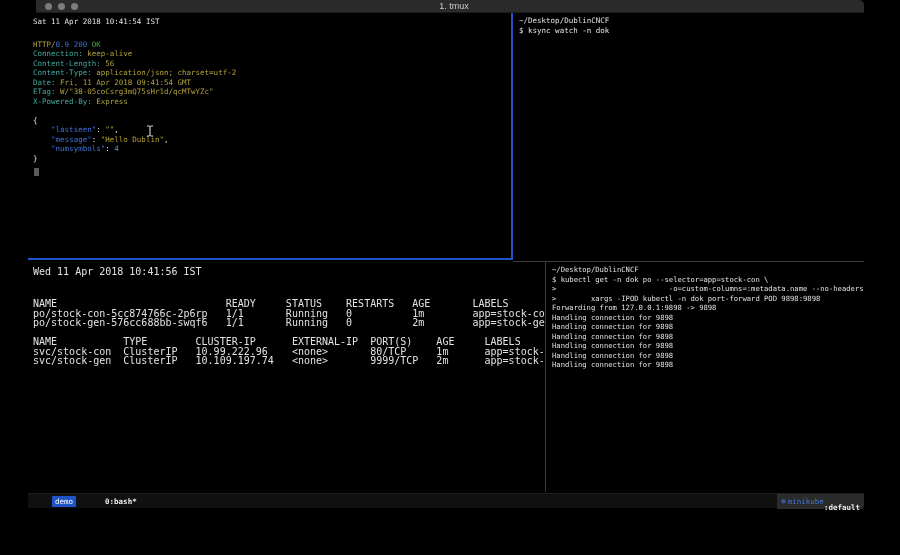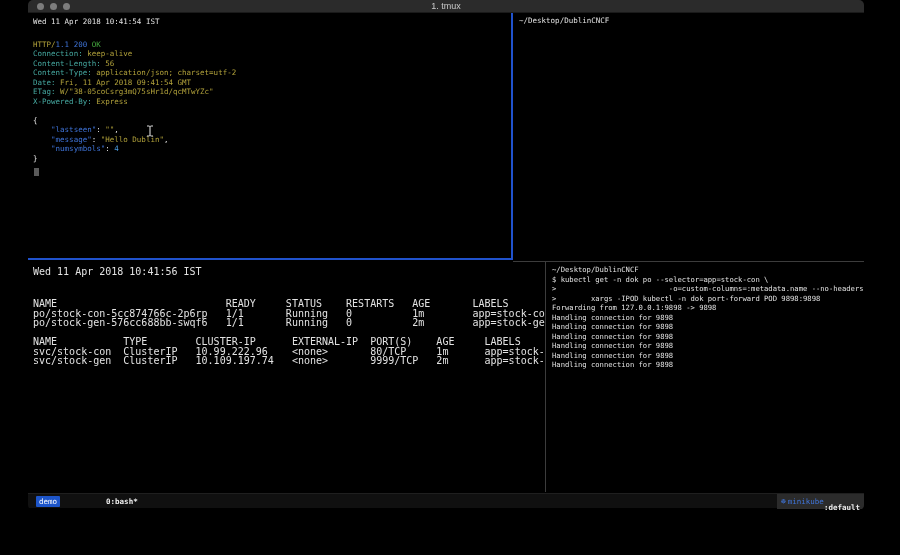--- a/index.html
+++ b/index.html
@@ -2,21 +2,21 @@
 <html><head>
 <meta charset="utf-8">
 <style>
   * { margin:0; padding:0; box-sizing:border-box; }
   html,body { width:900px; height:555px; background:#000; overflow:hidden; }
   body { font-family:"DejaVu Sans Mono", monospace; }
 
   .window { position:absolute; left:28px; top:0; width:836px; height:510px;
             background:#000; border-radius:5px; overflow:hidden; }
 
-  .titlebar { position:absolute; left:0; top:0; width:100%; height:13px;
+  .titlebar { position:absolute; left:8px; top:0; width:100%; height:13px;
               background:#2b2b2b; border-bottom:1px solid #1a1a1a; }
   .lights { position:absolute; left:9px; top:3px; display:flex; gap:6px; }
   .light { width:7px; height:7px; border-radius:50%; background:#7c7c7c; }
   .title { position:absolute; left:0; right:0; top:1px; text-align:center;
            font-size:9px; color:#c9c9c9; font-family:"Liberation Sans", sans-serif; }
 
   .term { position:absolute; left:0; top:13px; right:0; bottom:0; background:#000; }
 
   .pane { position:absolute; overflow:hidden; color:#e2e2e2; font-size:7.5px; line-height:9.5px; }
   .pane-tl { left:0; top:0; width:483px; height:245px; padding:4px 0 0 5px; }
@@ -40,21 +40,21 @@
   .c-grn  { color:#44a83e; }
 
   .cursor-block { position:absolute; left:6px; top:155px; width:5px; height:8px;
                   background:#5a5a5a; }
   .ibeam { position:absolute; left:118px; top:112px; }
 
   .statusbar { position:absolute; left:0; top:480px; width:836px; height:15px;
                background:#101010; display:flex; align-items:center;
                justify-content:space-between; font-size:7.5px; line-height:15px;
                border-top:1px solid #1f1f1f; }
-  .sb-left { display:flex; align-items:center; padding-left:8px; gap:22px; }
+  .sb-left { display:flex; align-items:center; padding-left:24px; gap:5px; }
   .session-chip { background:#1d55c9; color:#fff; padding:0 3px; height:11px;
                   line-height:11px; border-radius:1px; }
   .win-label { color:#f0f0f0; font-weight:bold;margin-left:24px; }
   .sb-right { background:#2b2b2b; padding:0 4px; height:15px; display:flex;
               align-items:center; }
   .kube-icon { color:#3f74d9; margin-right:2px; font-size:8px; }
   .kube-ctx { color:#3f74d9; }
   .kube-ns { color:#e8e8e8; font-weight:bold;margin-top:12px; }
 </style>
 </head>
@@ -67,23 +67,23 @@
       <span class="light"></span>
       <span class="light"></span>
       <span class="light"></span>
     </div>
     <div class="title">1. tmux</div>
   </div>
 
   <div class="term">
 
     <div class="pane pane-tl">
-      <div class="line">Wed 11 Apr 2018 10:41:54 IST</div>
+      <div class="line">Sat 11 Apr 2018 10:41:54 IST</div>
       <div class="sp2"></div>
-      <div class="line"><span class="c-yel">HTTP/</span><span class="c-blue">1.1 200</span><span> </span><span class="c-grn">OK</span></div>
+      <div class="line"><span class="c-yel">HTTP/</span><span class="c-blue">0.9 200</span><span> </span><span class="c-grn">OK</span></div>
       <div class="line"><span class="c-teal">Connection:</span><span> </span><span class="c-yel">keep-alive</span></div>
       <div class="line"><span class="c-teal">Content-Length:</span><span> </span><span class="c-yel">56</span></div>
       <div class="line"><span class="c-teal">Content-Type:</span><span> </span><span class="c-yel">application/json; charset=utf-2</span></div>
       <div class="line"><span class="c-teal">Date:</span><span> </span><span class="c-yel">Fri, 11 Apr 2018 09:41:54 GMT</span></div>
       <div class="line"><span class="c-teal">ETag:</span><span> </span><span class="c-yel">W/"38-05coCsrg3mQ75sHr1d/qcMTwYZc"</span></div>
       <div class="line"><span class="c-teal">X-Powered-By:</span><span> </span><span class="c-yel">Express</span></div>
       <div class="sp1"></div>
       <div class="line">{</div>
       <div class="line"><span>    </span><span class="c-blue">"lastseen"</span><span>: </span><span class="c-yel">""</span><span>,</span></div>
       <div class="line"><span>    </span><span class="c-blue">"message"</span><span>: </span><span class="c-yel">"Hello Dublin"</span><span>,</span></div>
@@ -95,20 +95,21 @@
           </svg></span>
     </div>
 
     <div class="vb-blue"></div>
     <div class="hb-blue"></div>
     <div class="hb-gray"></div>
     <div class="vb-gray"></div>
 
     <div class="pane pane-tr">
       <div class="line">~/Desktop/DublinCNCF</div>
+      <div class="line">$ ksync watch -n dok</div>
     </div>
 
     <div class="pane pane-bl">
       <div class="line">Wed 11 Apr 2018 10:41:56 IST</div>
       <div class="sp2"></div>
       <div class="sp1"></div>
       <pre class="block">NAME                            READY     STATUS    RESTARTS   AGE       LABELS
 po/stock-con-5cc874766c-2p6rp   1/1       Running   0          1m        app=stock-con,pod-template-hash=1774303227
 po/stock-gen-576cc688bb-swqf6   1/1       Running   0          2m        app=stock-gen,pod-template-hash=1327724466</pre>
       <div class="sp1"></div>

